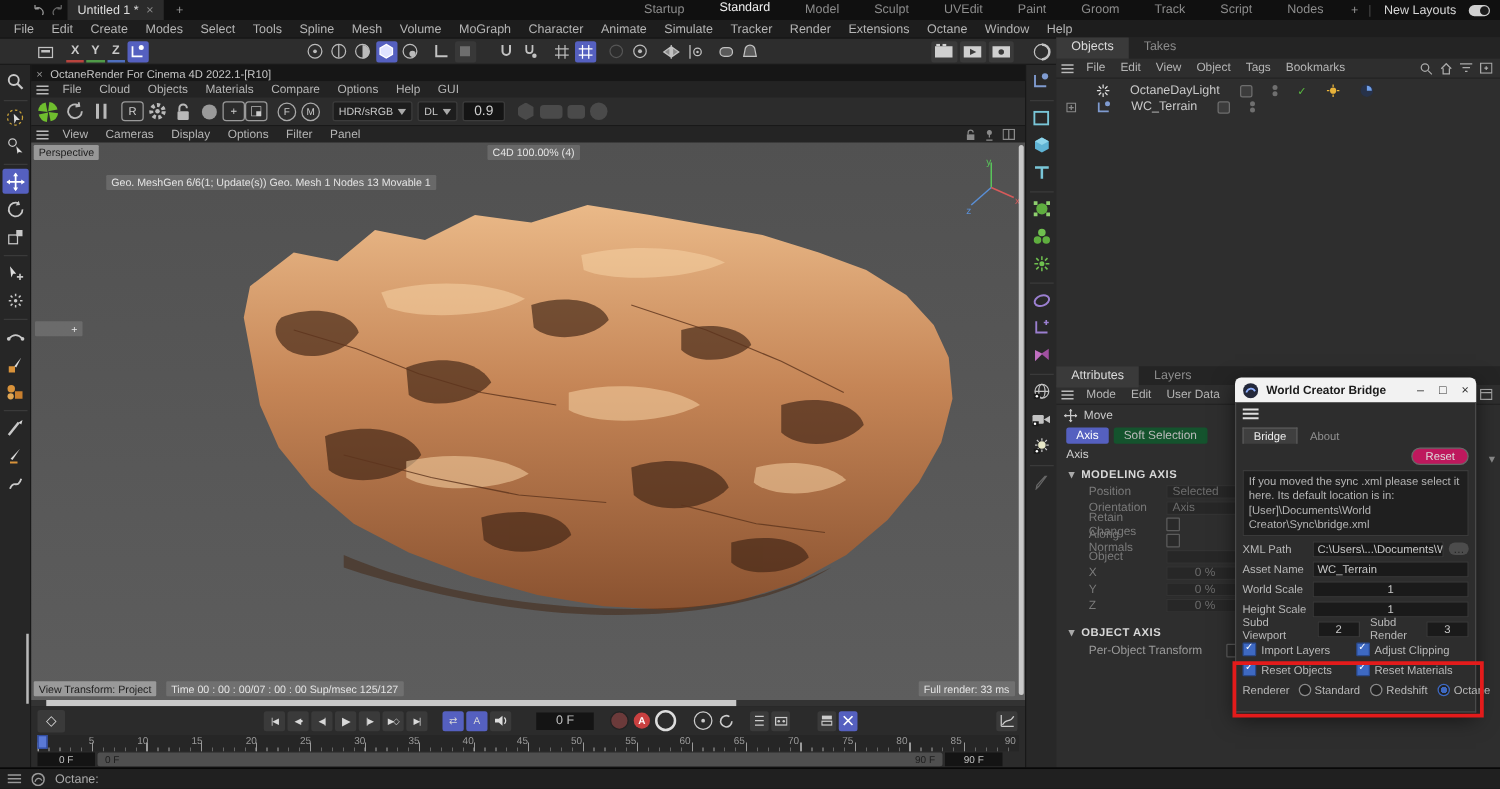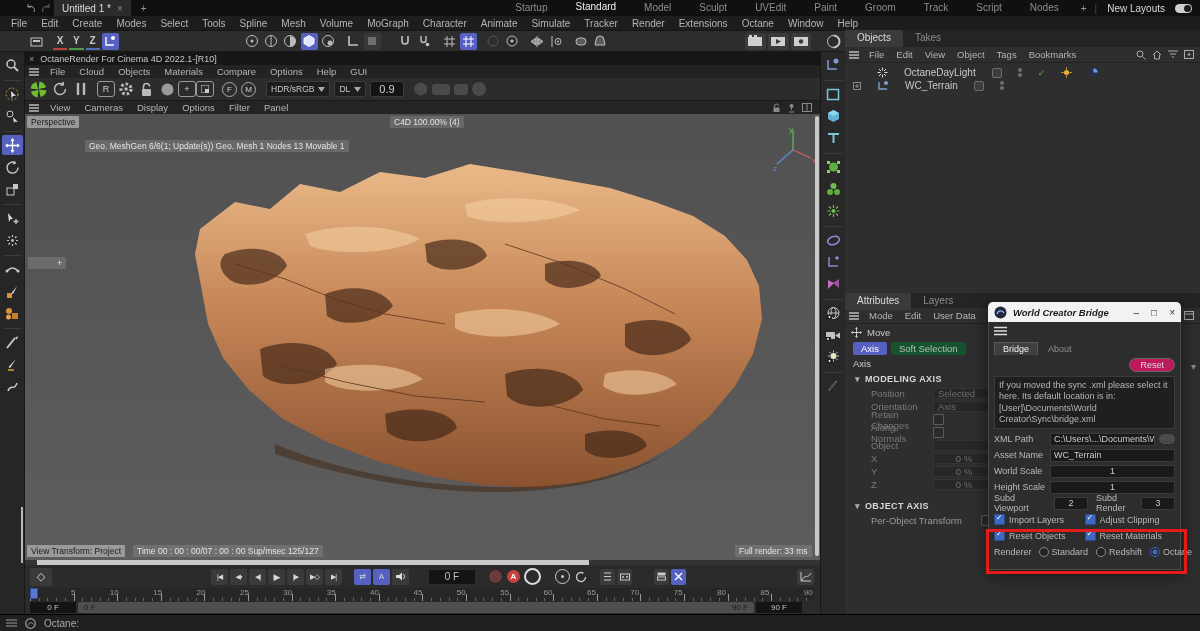--- a/index.html
+++ b/index.html
@@ -77,21 +77,21 @@
   .ghead{display:flex;align-items:center;gap:5px;color:#d8d8d8;font-weight:bold;font-size:9px;letter-spacing:.4px;padding:4px 0 3px 10px;}
   .arow{display:flex;align-items:center;height:13px;color:#7a7a7a;}
   .albl{width:88px;text-align:left;padding-left:26px;box-sizing:border-box;}
   .aval{width:62px;height:11px;background:#272727;border:1px solid #333;color:#6d6d6d;display:flex;align-items:center;padding-left:4px;box-sizing:border-box;}
   .aval.c{justify-content:center;padding-left:0;}
   .cbox{width:9px;height:9px;border:1px solid #5c5c5c;background:#2a2a2a;border-radius:1px;}
   .slider{width:42px;height:2px;background:#5d68b8;opacity:.75;margin-left:6px;}
 
   
   .dialog{left:988px;top:302px;width:193px;height:268px;z-index:40;box-shadow:0 5px 16px rgba(0,0,0,.55);font-size:9px;}
-  .dlg-title{height:20px;background:#f2f2f2;border-radius:5px 5px 0 0;display:flex;align-items:center;gap:6px;padding:0 6px;color:#1b1b1b;font-size:9.5px;font-style:italic;}
+  .dlg-title{height:20px;background:#f2f2f2;border-radius:5px 5px 0 0;display:flex;align-items:center;gap:6px;padding:0 6px;color:#1b1b1b;font-size:9.5px;}
   .dlg-body{background:#2d2d2d;height:248px;border:1px solid #4a4a4a;border-top:none;box-sizing:border-box;padding:4px 5px;}
   .dlg-ctl{margin-left:auto;display:flex;gap:12px;color:#333;font-size:10px;}
   .btabs{display:flex;align-items:flex-end;gap:2px;height:15px;margin:4px 0 3px;}
   .btab{padding:1px 8px;color:#909090;}
   .btab.active{background:#3f3f3f;border:1px solid #5a5a5a;border-bottom:none;color:#eee;}
   .resetbtn{margin-left:auto;background:#be185d;border:1px solid #686868;border-radius:7px;color:#ddd;padding:1px 10px;}
   .infobox{background:#1f1f1f;border:1px solid #3a3a3a;color:#b5b5b5;padding:3px 4px;margin:4px 0;line-height:1.25;}
   .frow{display:flex;align-items:center;height:12px;margin:4px 0;gap:4px;color:#b9b9b9;}
   .flbl{width:52px;flex:none;}
   .finput{flex:1;height:11px;background:#1a1a1a;border:1px solid #3a3a3a;display:flex;align-items:center;padding:0 3px;color:#c9c9c9;overflow:hidden;white-space:nowrap;}

